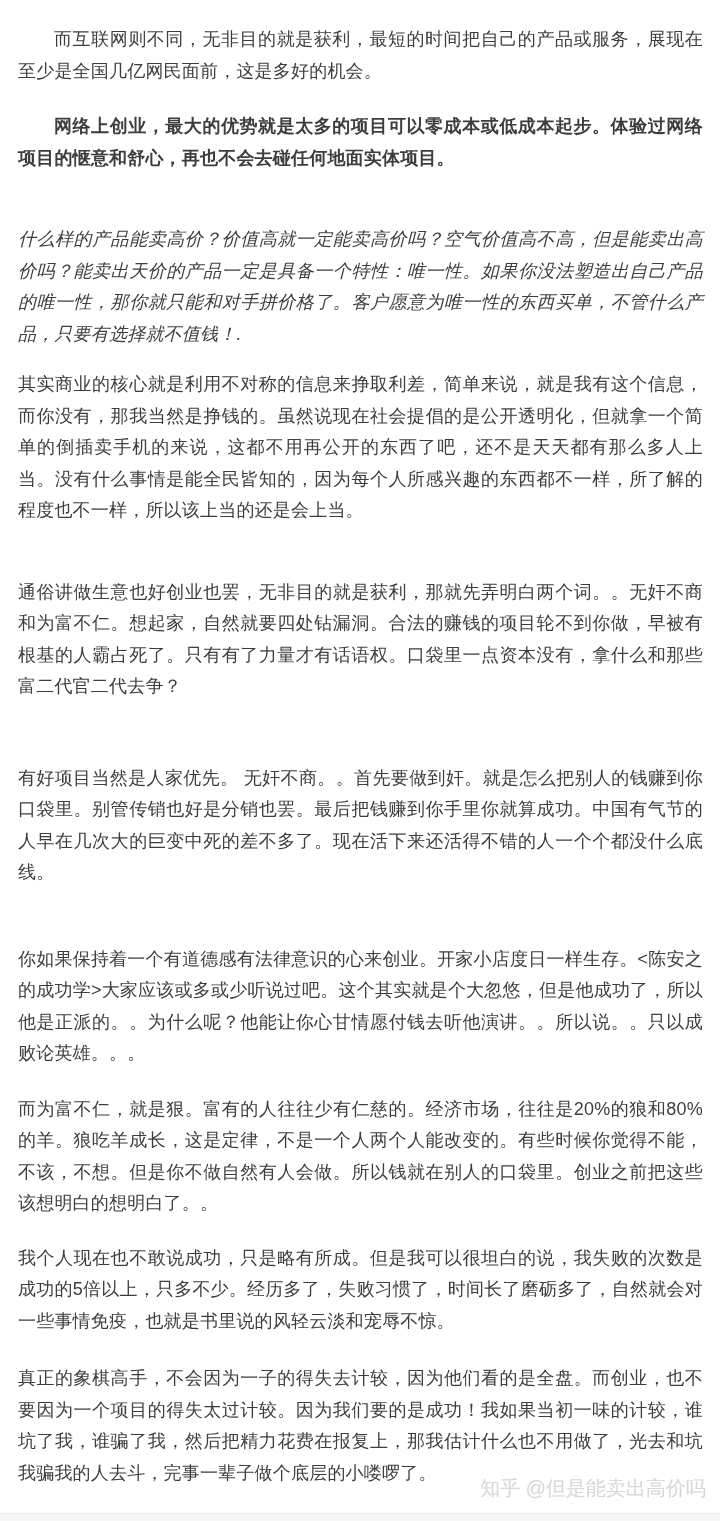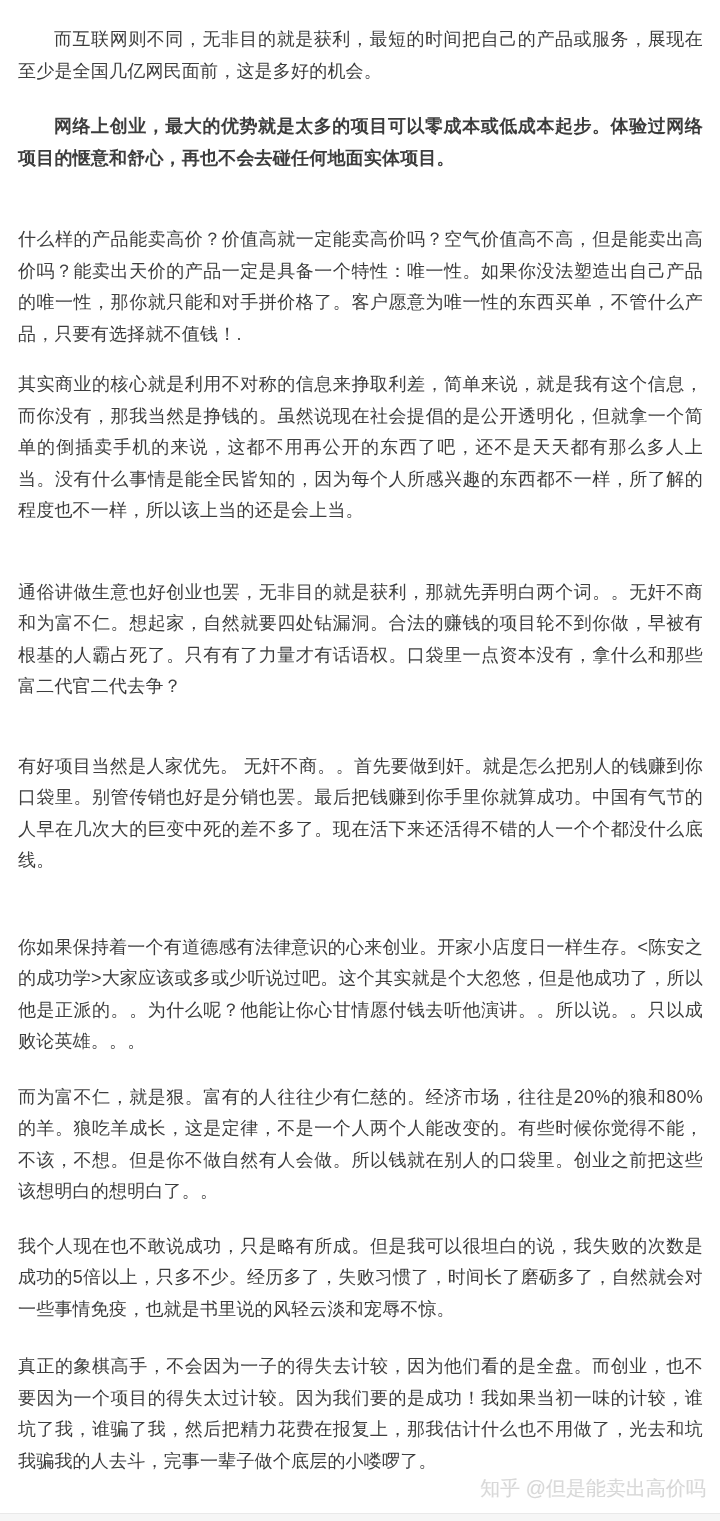--- a/index.html
+++ b/index.html
@@ -23,24 +23,24 @@
     line-height: 31.5px;
     color: #3d3d3d;
     text-align: justify;
     letter-spacing: 0.2px;
   }
   .para.indent {
     text-indent: 2em;
   }
   .article .para:nth-of-type(1)  { margin-top: 0; }
   .article .para:nth-of-type(2)  { margin-top: 24px; font-weight: bold; }
-  .article .para:nth-of-type(3)  { margin-top: 50px; }
+  .article .para:nth-of-type(3)  { margin-top: 50px; font-style: italic; }
   .article .para:nth-of-type(4)  { margin-top: 19px; }
   .article .para:nth-of-type(5)  { margin-top: 50px; }
-  .article .para:nth-of-type(6)  { margin-top: 48px; }
+  .article .para:nth-of-type(6)  { margin-top: 60px; }
   .article .para:nth-of-type(7)  { margin-top: 55px; }
   .article .para:nth-of-type(8)  { margin-top: 24px; }
   .article .para:nth-of-type(9)  { margin-top: 23px; }
   .article .para:nth-of-type(10) { margin-top: 26px; }
   .watermark {
     position: absolute;
     top: 1473px;
     right: 14px;
     font-size: 20px;
     line-height: 31.5px;

